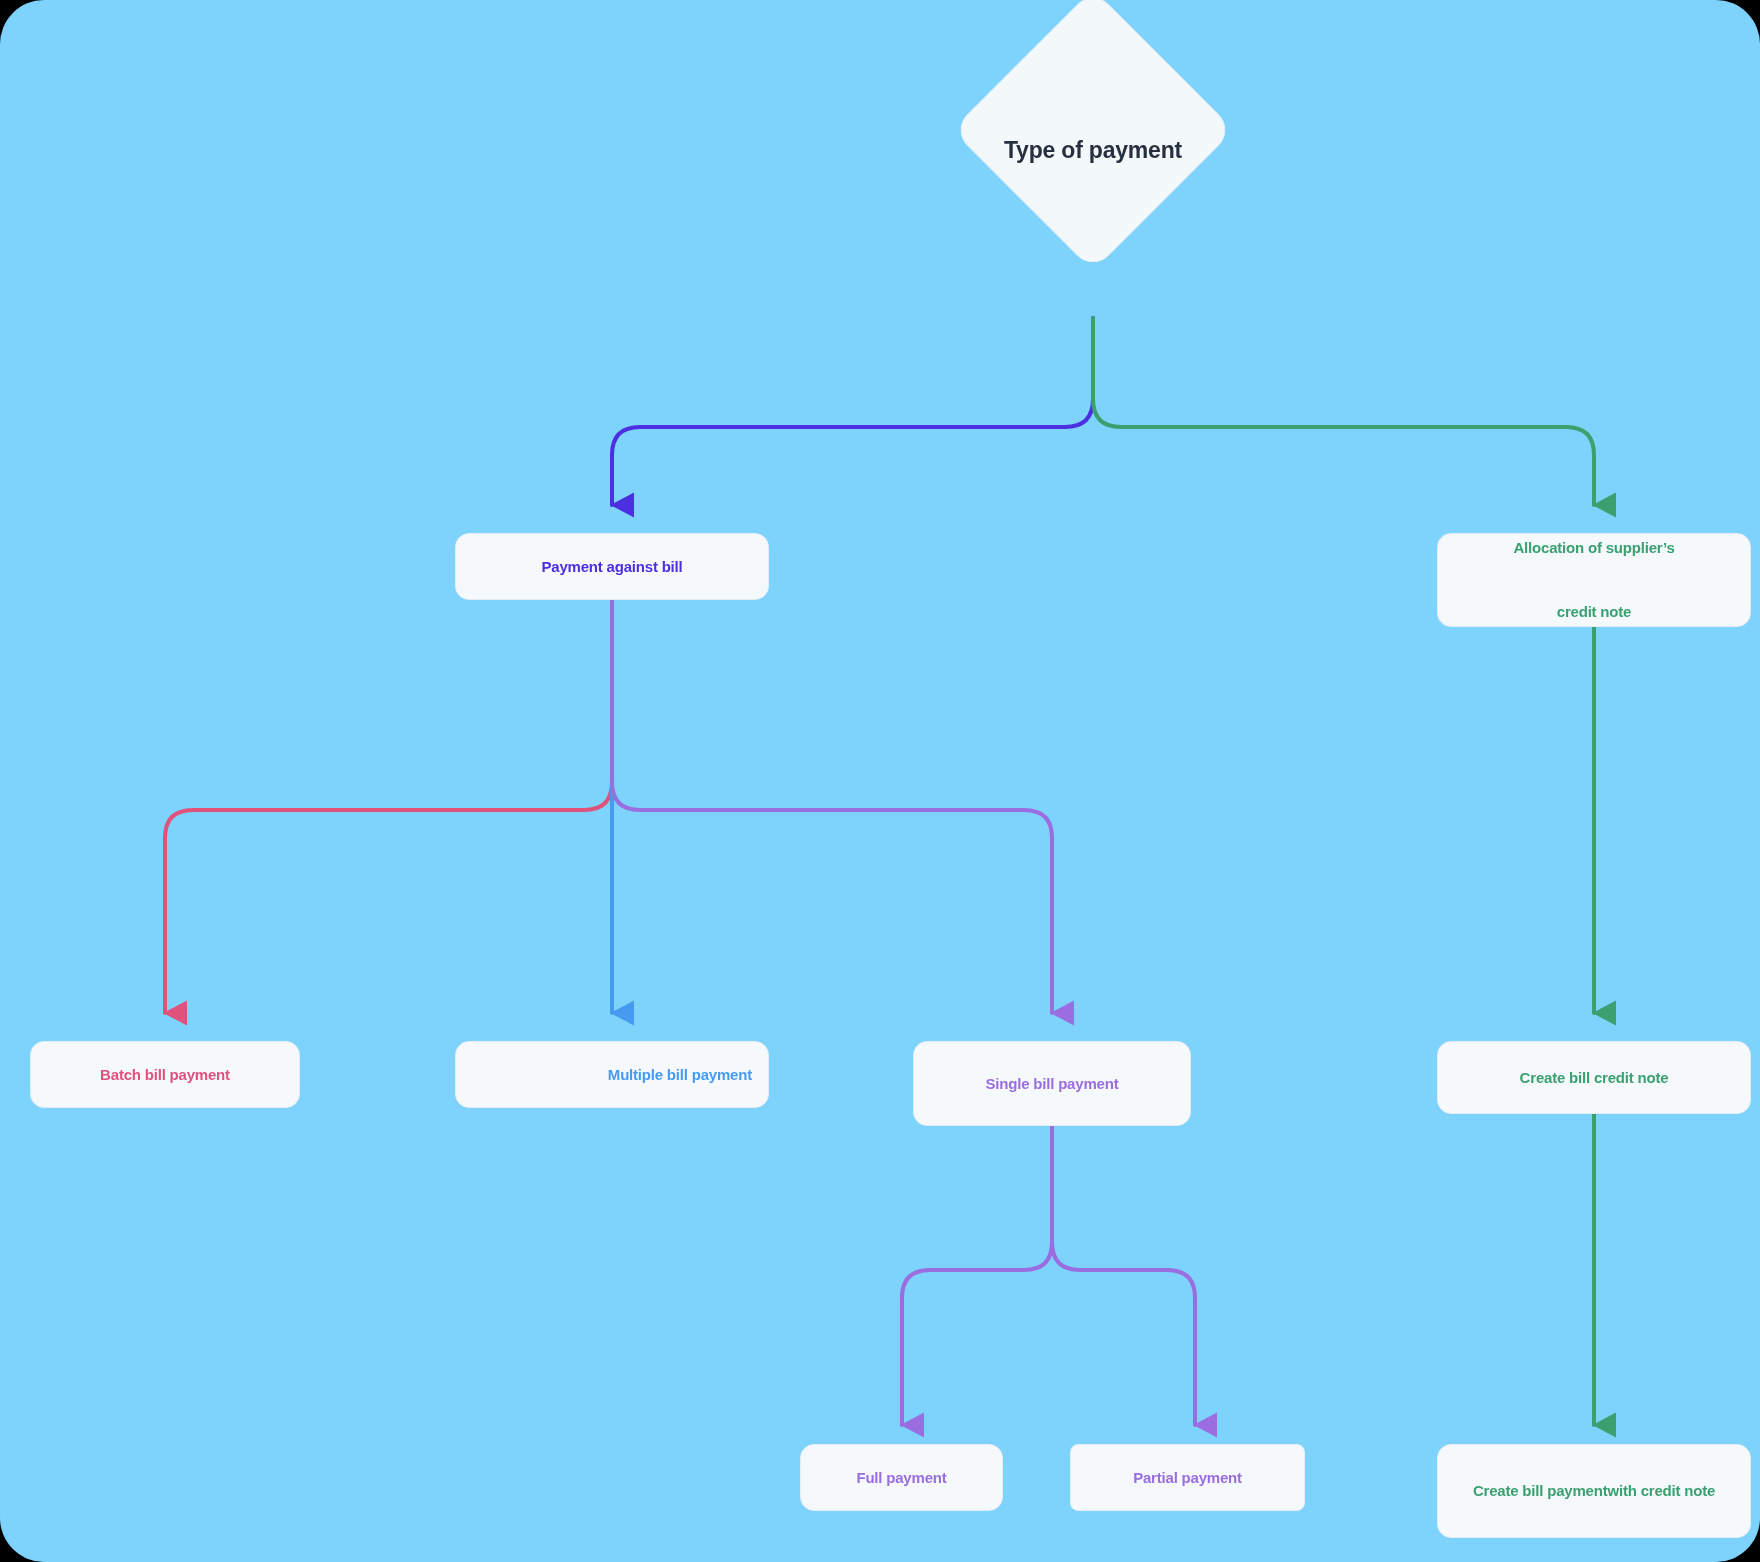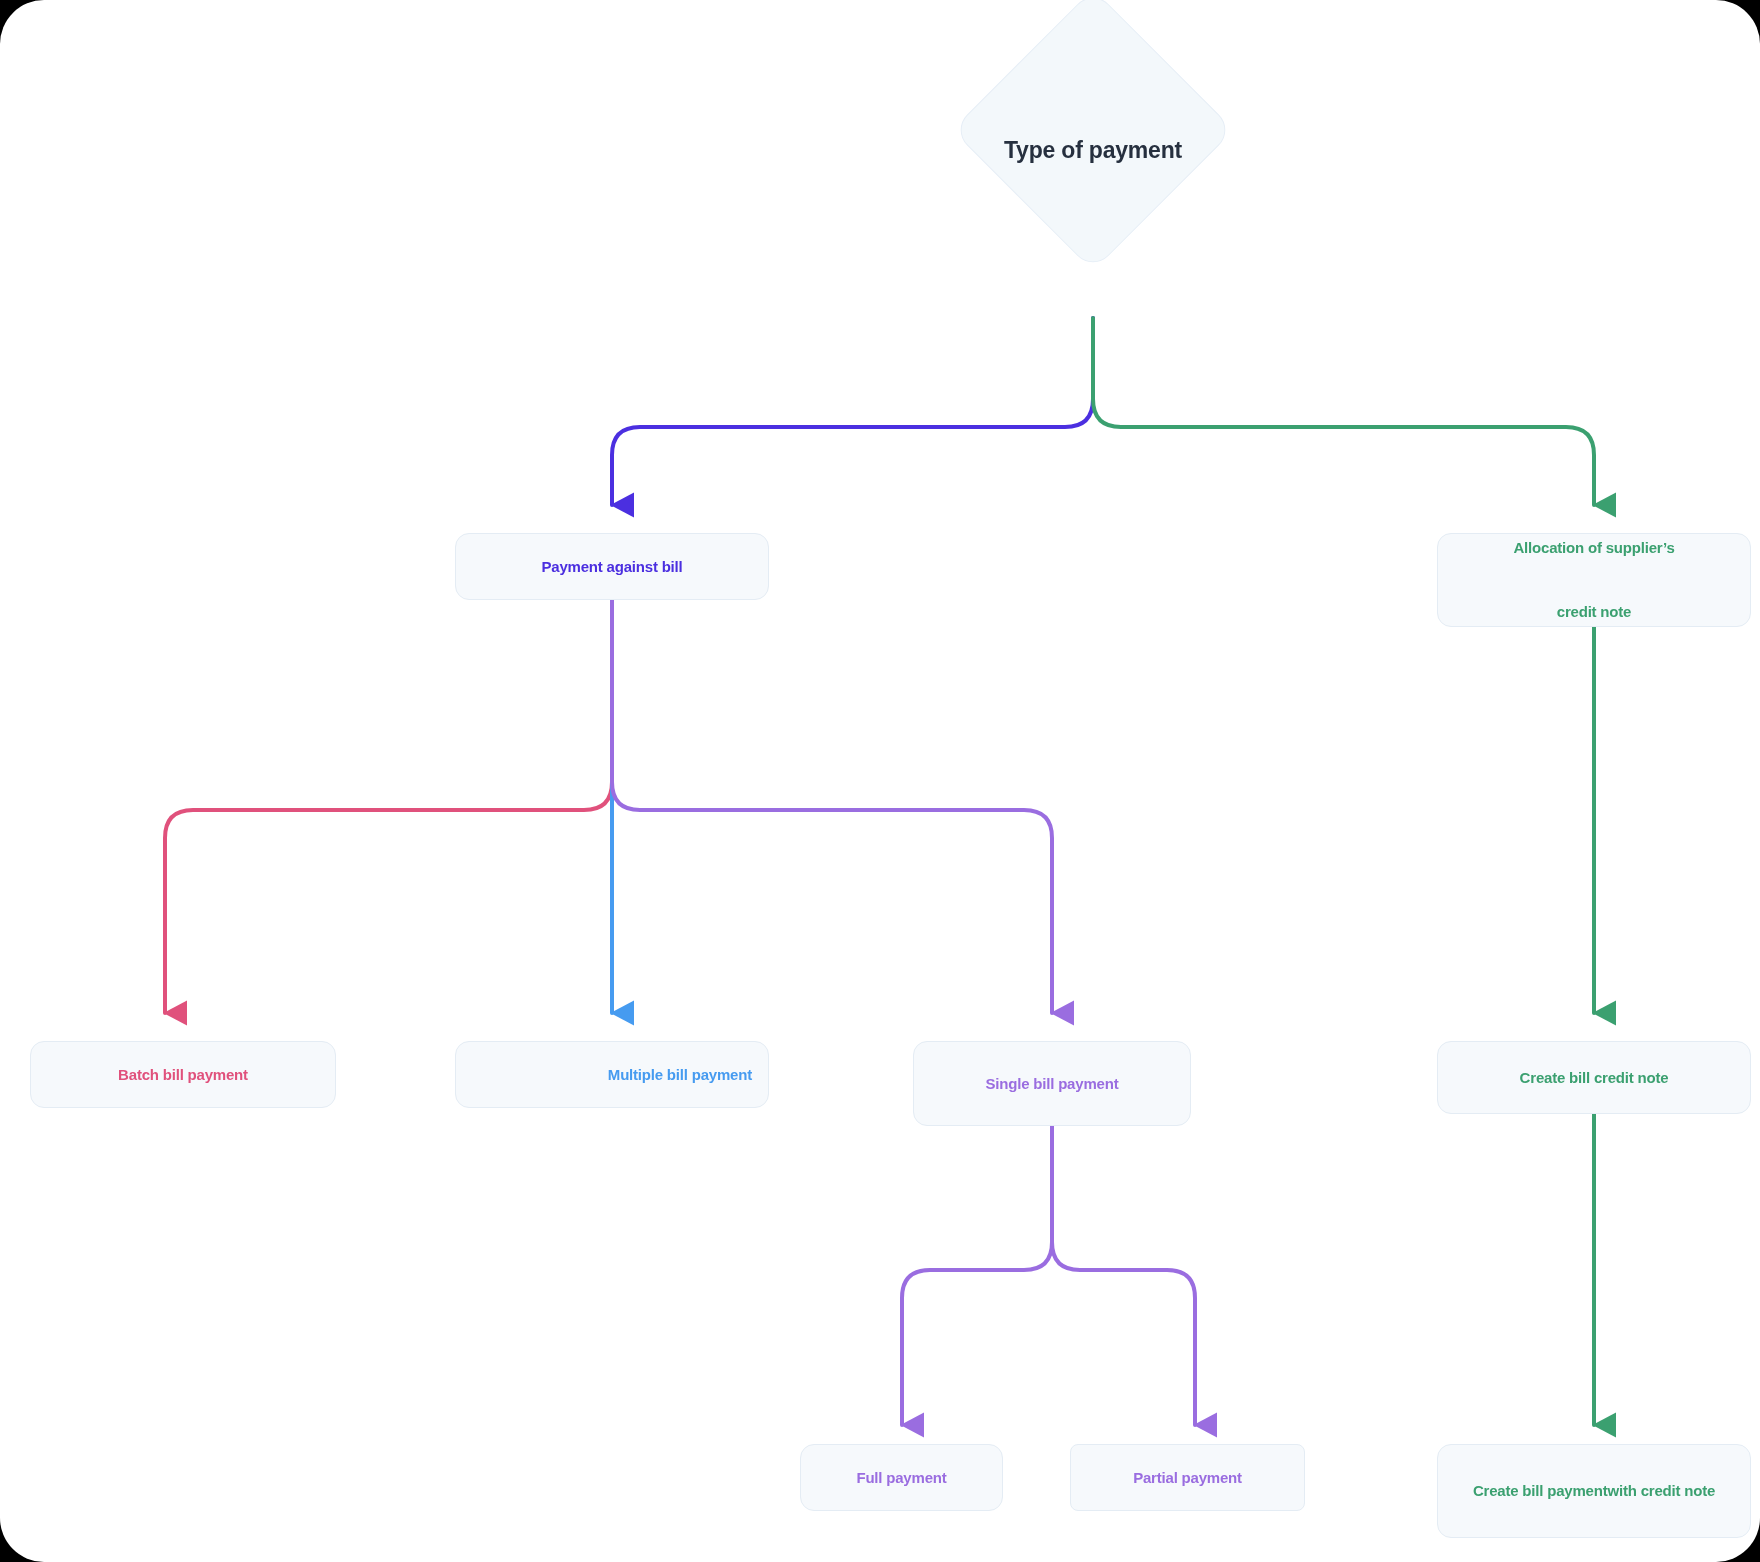--- a/index.html
+++ b/index.html
@@ -11,21 +11,21 @@
     width: 1760px;
     height: 1562px;
     font-family: "Liberation Sans", sans-serif;
     overflow: hidden;
   }
   #canvas {
     position: absolute;
     left: 0; top: 0;
     width: 1760px;
     height: 1562px;
-    background: #ffffff;
+    background: #7dd3fc;
     border-radius: 44px;
     overflow: hidden;
   }
   #edges {
     position: absolute;
     left: 0; top: 0;
     width: 1760px;
     height: 1562px;
   }
   .node {
@@ -114,21 +114,21 @@
 
   <div class="node" style="left:455px; top:533px; width:314px; height:67px; color:#4b2fe0;">
     <span>Payment against bill</span>
   </div>
 
   <div class="node" style="left:1437px; top:533px; width:314px; height:94px; color:#3ba070; flex-direction:column;gap:44px;">
     <span>Allocation of supplier’s</span>
     <span>credit note</span>
   </div>
 
-  <div class="node" style="left:30px; top:1041px; width:306px; height:67px; color:#e0517c;">
+  <div class="node" style="left:30px; top:1041px; width:270px; height:67px; color:#e0517c;">
     <span>Batch bill payment</span>
   </div>
 
   <div class="node" style="left:455px; top:1041px; width:314px; height:67px; color:#469bf0;justify-content:flex-end;">
     <span>Multiple bill payment</span>
   </div>
 
   <div class="node" style="left:913px; top:1041px; width:278px; height:85px; color:#9a6de0;">
     <span>Single bill payment</span>
   </div>

